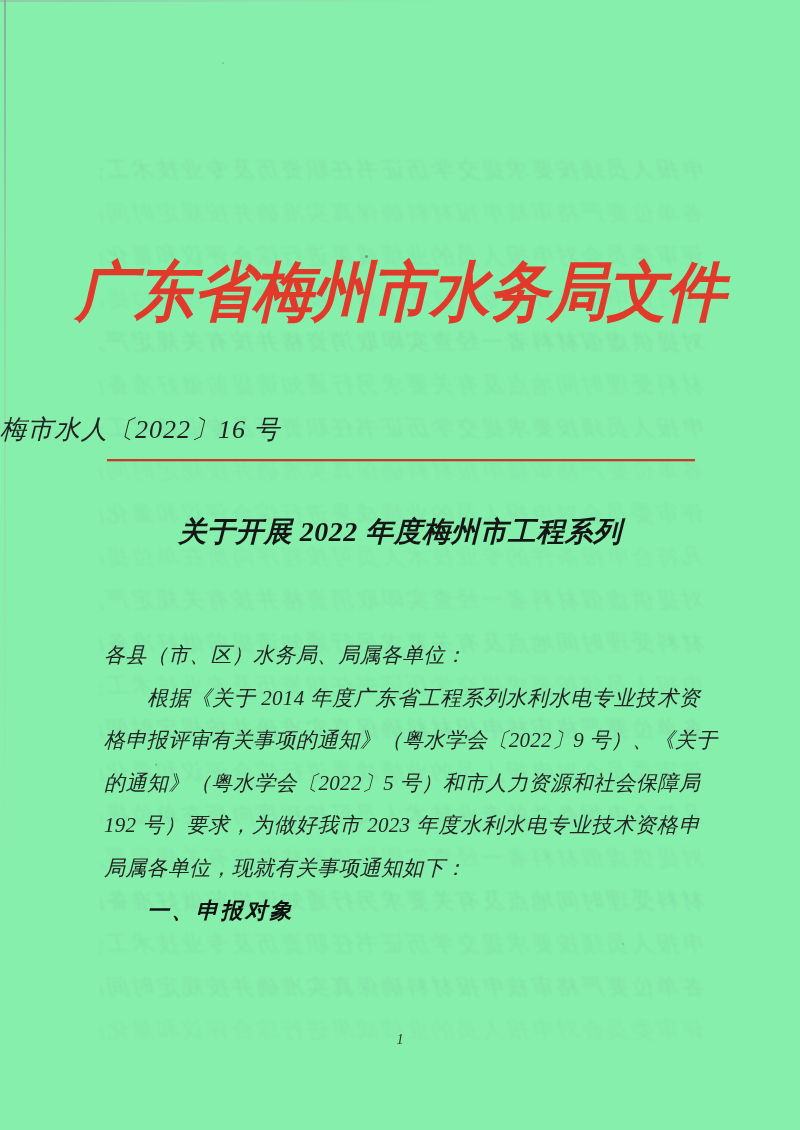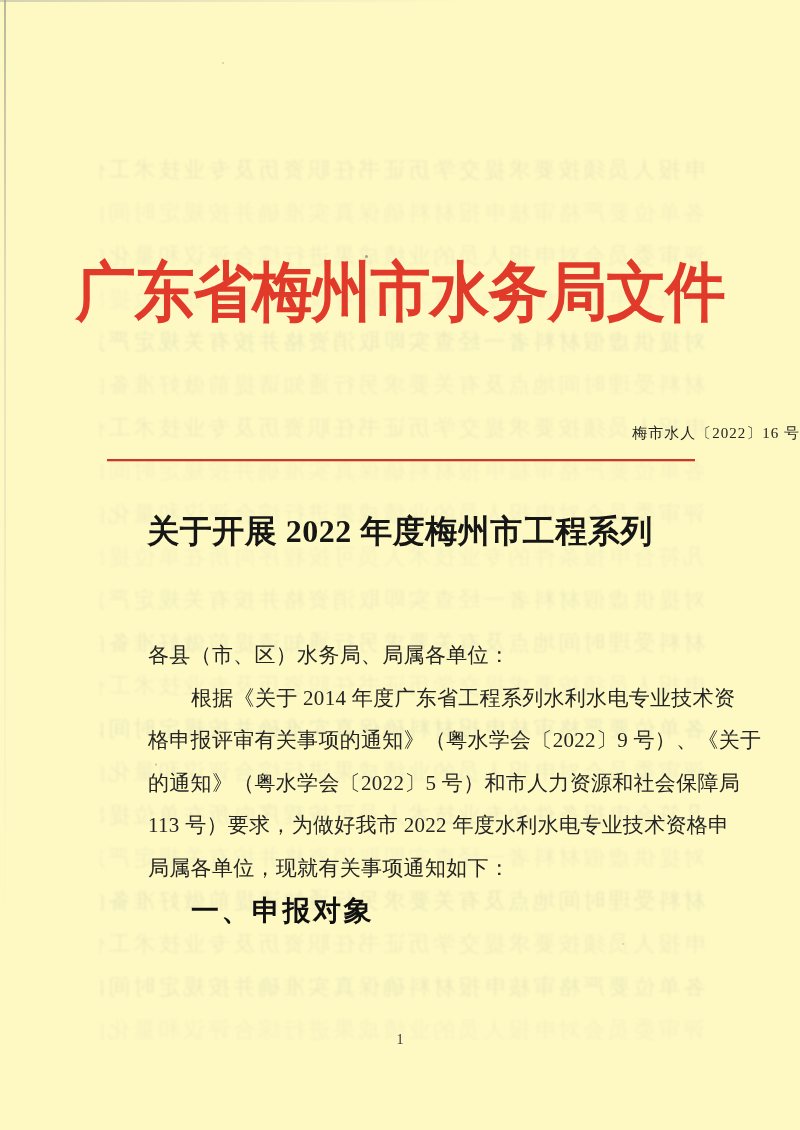--- a/index.html
+++ b/index.html
@@ -1,20 +1,21 @@
 <!DOCTYPE html>
 <html><head>
 <meta charset="utf-8">
 <style>
   html,body{margin:0;padding:0;}
   body{width:800px;height:1130px;background:#f6f6f4;}
   .page{
     position:relative;width:800px;height:1130px;overflow:hidden;
-    background:#fef9c3;
+    background:#86efac;
     font-family:"Liberation Serif","DejaVu Serif",serif;
+    font-style:italic;
   }
   
   .scan-edge-left{
     position:absolute;left:4px;top:0;width:2px;height:100%;
     background:linear-gradient(180deg,rgba(130,130,132,.55),rgba(160,160,162,.28) 28%,rgba(185,185,188,.14) 55%,rgba(200,200,200,0) 82%);
   }
   .scan-edge-top{
     position:absolute;top:0;left:0;width:58%;height:2px;
     background:linear-gradient(90deg,rgba(150,150,152,.40),rgba(170,170,172,.16) 60%,rgba(180,180,180,0));
   }
@@ -29,41 +30,41 @@
   }
   
   .content{position:absolute;inset:0;z-index:1;}
   .agency-title{
     position:absolute;top:252px;left:0;width:100%;margin:0;
     text-align:center;font-size:60px;font-weight:700;color:#e23a2a;
     letter-spacing:-1px;transform:scaleY(1.08);
   }
   .doc-number{
     position:absolute;top:412px;left:0;width:100%;
-    text-align:right;font-size:15px;color:#222;letter-spacing:1px;margin-top:12px;
+    text-align:left;font-size:26px;color:#222;letter-spacing:1px;
   }
   .red-rule{
     position:absolute;top:459px;left:107px;width:588px;height:2px;
     background:#c8392b;box-shadow:0 1px 0 rgba(200,57,43,.3);
   }
   .doc-title{
     position:absolute;top:508px;left:60px;right:60px;margin:0;
-    text-align:center;font-size:32px;font-weight:700;color:#161616;
+    text-align:center;font-size:28px;font-weight:700;color:#161616;
     line-height:47px;letter-spacing:.5px;
   }
   .body-text{
     position:absolute;top:634px;left:104px;width:596px;
     font-size:21px;color:#242424;line-height:42.6px;letter-spacing:.3px;
   }
-  .bline{white-space:nowrap;margin-left:44px;}
+  .bline{white-space:nowrap;}
   .bline.just{text-align:justify;text-align-last:justify;}
   .bline.ind{text-indent:43px;}
   .bline.head{
     font-family:"Liberation Sans","DejaVu Sans",sans-serif;
-    font-weight:700;letter-spacing:2.5px;color:#101010;font-size:28px;
+    font-weight:700;letter-spacing:2.5px;color:#101010;font-size:22px;
   }
   .page-number{
     position:absolute;top:1032px;left:0;width:100%;
     text-align:center;font-size:14px;color:#333;
   }
 </style>
 </head>
 <body>
 
 <div class="page">
@@ -105,21 +106,21 @@
 
     <h2 class="doc-title">
       <div>关于开展 2022 年度梅州市工程系列</div>
     </h2>
 
     <div class="body-text">
         <div class="bline">各县（市、区）水务局、局属各单位：</div>
         <div class="bline just ind">根据《关于 2014 年度广东省工程系列水利水电专业技术资</div>
         <div class="bline just">格申报评审有关事项的通知》（粤水学会〔2022〕9 号）、《关于</div>
         <div class="bline just">的通知》（粤水学会〔2022〕5 号）和市人力资源和社会保障局</div>
-        <div class="bline just">113 号）要求，为做好我市 2022 年度水利水电专业技术资格申</div>
+        <div class="bline just">192 号）要求，为做好我市 2023 年度水利水电专业技术资格申</div>
         <div class="bline">局属各单位，现就有关事项通知如下：</div>
         <div class="bline ind head">一、申报对象</div>
       </div>
 
     <div class="page-number">1</div>
   </div>
 
   <div class="speck" style="left:365px;top:255px;width:3px;height:3px;"></div>
   <div class="speck" style="left:222px;top:62px;width:2px;height:2px;opacity:.5;"></div>
   <div class="speck" style="left:622px;top:943px;width:2px;height:2px;opacity:.45;"></div>

